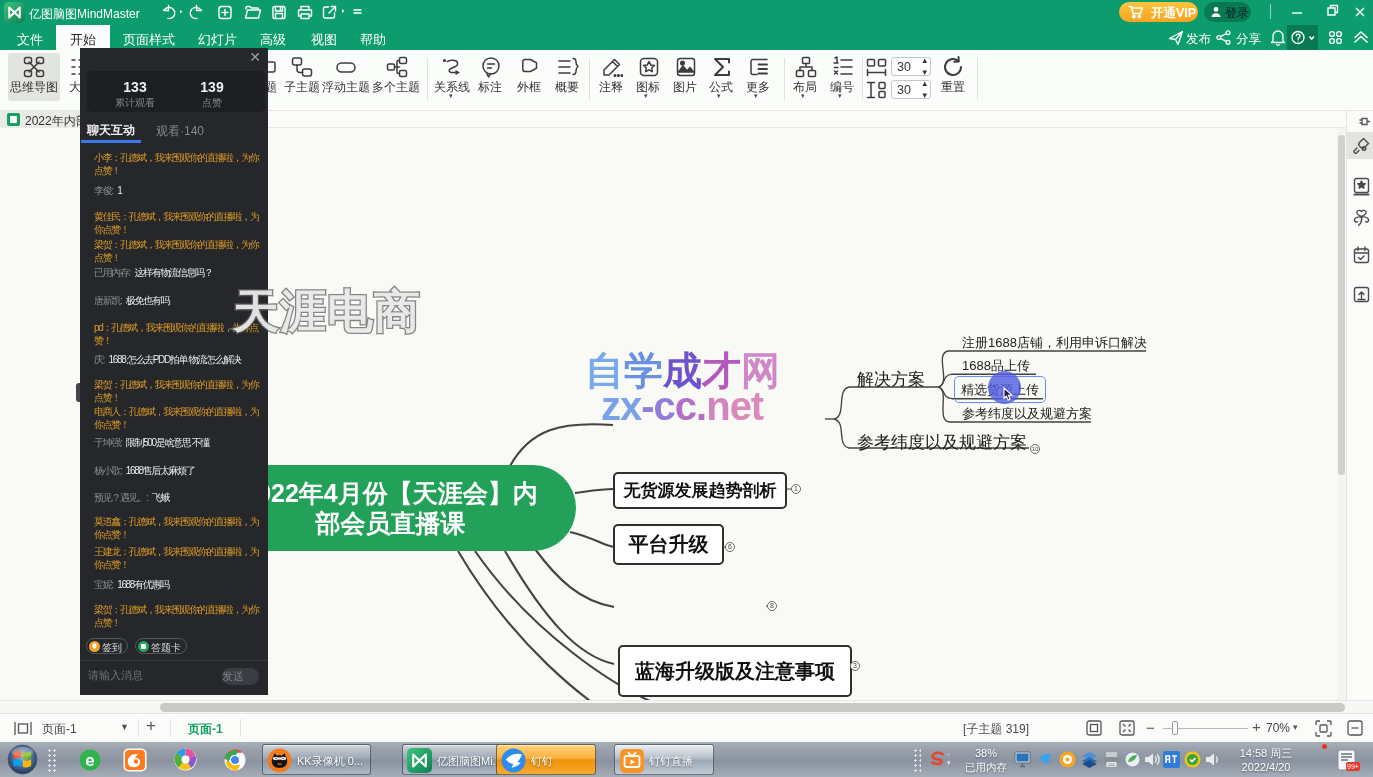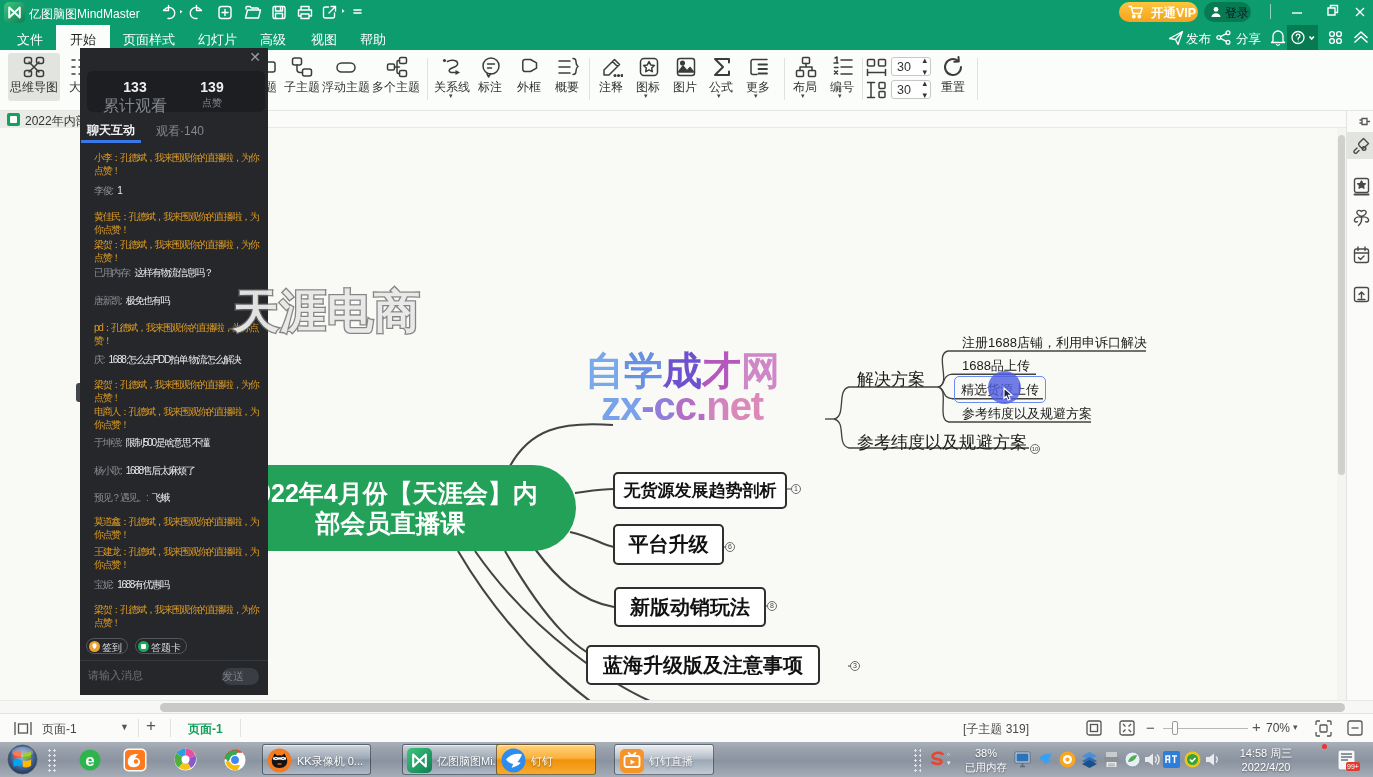--- a/index.html
+++ b/index.html
@@ -287,22 +287,21 @@
     <path d="M 938,259 C 946,258 941,247.5 952,246.2 H 1036"></path>
     <path d="M 938,259 C 946,261 941,269 952,270.7 H 1043"></path>
     <path d="M 938,259 C 950,261 936,292 949,294 H 1091"></path>
     <path d="M 786,361 h 6 M 724,419 h 3 M 766,478 h 3 M 848,538 h 3" stroke-width="1.2"></path>
     </g>
   </svg>
   <div class="abs" style="left:205px;top:337px;width:371px;height:86px;border-radius:43px;background:#23a158;z-index:4"></div>
   <div class="abs" style="left:205px;top:350px;width:371px;height:60px;z-index:5;color:#fff;font-weight:bold;font-size:25px;line-height:30px;text-align:center;white-space:nowrap">2022年4月份【天涯会】内<br>部会员直播课</div>
   <div class="topic" style="left:613px;top:344px;width:174px;height:37px;font-size:17px">无货源发展趋势剖析</div>
   <div class="topic" style="left:613px;top:396px;width:111px;height:41px;font-size:20px">平台升级</div>
-  <div class="topic" style="left:614px;top:459px;width:152px;height:40px;font-size:20px">新版动销玩法</div>
-  <div class="topic" style="left:586px;top:517px;width:234px;height:40px;font-size:20px">蓝海升级版及注意事项</div>
+  <div class="topic" style="left:618px;top:517px;width:234px;height:52px;font-size:20px">蓝海升级版及注意事项</div>
   <div class="ltopic" style="left:857px;top:240px;font-size:17px">解决方案</div>
   <div class="ltopic" style="left:962px;top:206px;font-size:13px">注册1688店铺，利用申诉口解决</div>
   <div class="ltopic" style="left:962px;top:229px;font-size:13px">1688品上传</div>
   <div class="abs" style="left:954px;top:247.5px;width:92px;height:27px;border:1.5px solid #6a8cf0;border-radius:5px;z-index:6"></div>
   <div class="ltopic" style="left:961px;top:253px;font-size:13px">精选货源上传</div>
   <div class="ltopic" style="left:962px;top:277px;font-size:13px">参考纬度以及规避方案</div>
   <div class="ltopic" style="left:857px;top:303px;font-size:17px">参考纬度以及规避方案</div>
   <div class="numc" style="left:791px;top:356px">1</div>
   <div class="numc" style="left:725px;top:414px">6</div>
   <div class="numc" style="left:767px;top:473px">8</div>
@@ -520,21 +519,21 @@
       <rect x="2" y="2" width="17" height="20" rx="2" fill="#f4f6f8" stroke="#8a929c"></rect>
       <path d="M5 6 h11 M5 9 h11 M5 12 h7" stroke="#6a7480" stroke-width="1.4"></path>
       <rect x="10" y="14" width="14" height="9" rx="2" fill="#e23b2e"></rect>
       <text x="17" y="21" font-size="7" fill="#fff" text-anchor="middle" font-family="Liberation Sans">99+</text>
     </svg>
 </div>
 <div class="abs" id="chat">
   <span class="abs" style="right:7px;top:1px;color:#9b9ea3;font-size:14px">✕</span>
   <div class="abs" style="left:7px;top:23px;width:178px;height:41px;background:#1c1e22;border-radius:6px">
     <span class="abs" style="left:8px;top:8px;width:80px;text-align:center;color:#eceef0;font-size:14px;font-weight:bold">133</span>
-    <span class="abs" style="left:8px;top:25px;width:80px;text-align:center;color:#84888d;font-size:16px">累计观看</span>
+    <span class="abs" style="left:8px;top:25px;width:80px;text-align:center;color:#84888d;font-size:10px">累计观看</span>
     <span class="abs" style="left:85px;top:8px;width:80px;text-align:center;color:#eceef0;font-size:14px;font-weight:bold">139</span>
     <span class="abs" style="left:85px;top:25px;width:80px;text-align:center;color:#84888d;font-size:10px">点赞</span>
   </div>
   <span class="abs" style="left:7px;top:74px;color:#f2f3f5;font-size:12px;font-weight:bold">聊天互动</span>
   <span class="abs" style="left:76px;top:75px;color:#84888d;font-size:12px">观看·140</span>
   <div class="abs" style="left:1px;top:92px;width:60px;height:3px;background:#3a78e8"></div>
   <div class="msg or" style="top:103px">小李：孔德斌，我来围观你的直播啦，为你<br>点赞！</div>
   <div class="msg" style="top:136px"><span class="gname">李俊:</span> <span class="gtext">1</span></div>
   <div class="msg or" style="top:162px">黄佳民：孔德斌，我来围观你的直播啦，为<br>你点赞！</div>
   <div class="msg or" style="top:190px">梁贺：孔德斌，我来围观你的直播啦，为你<br>点赞！</div>

